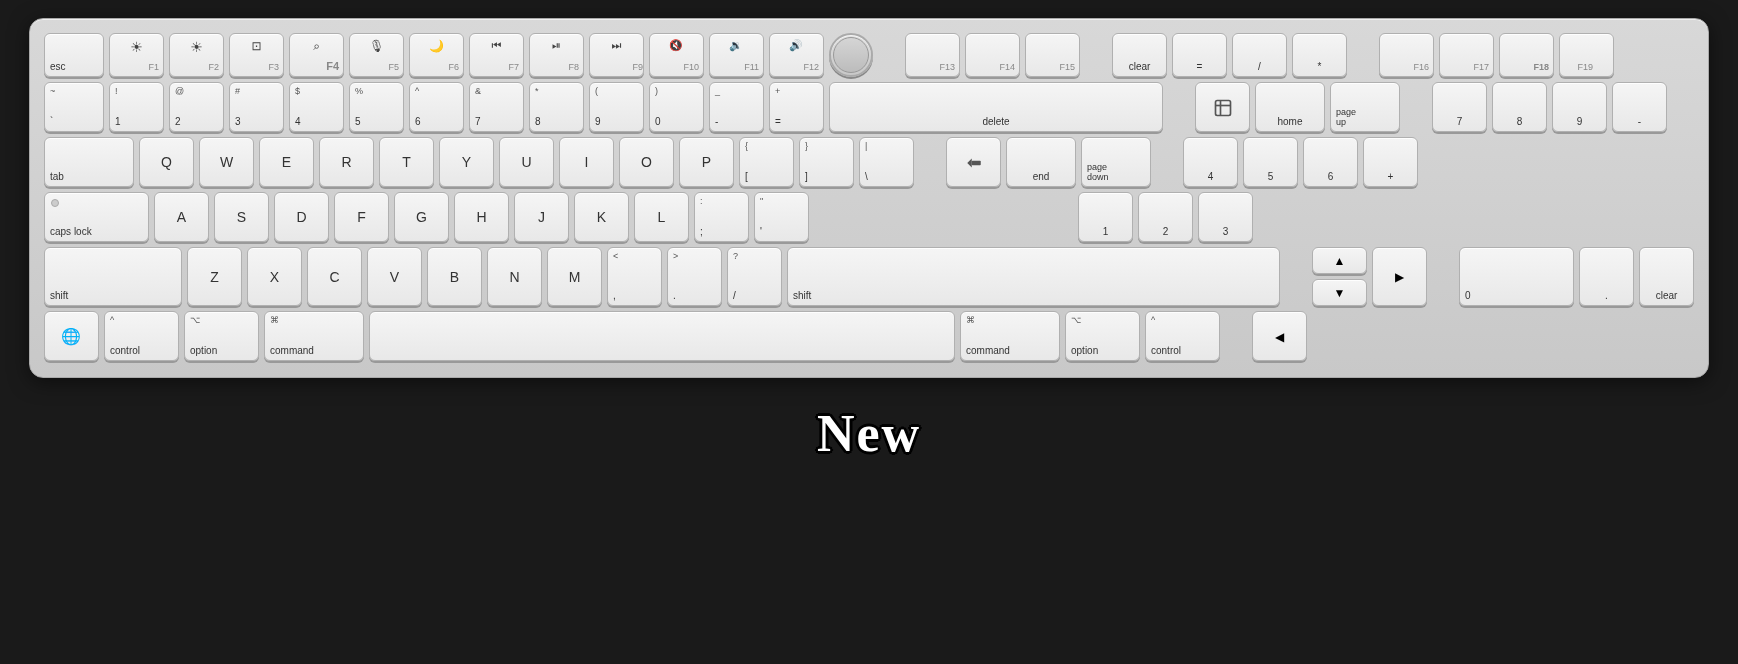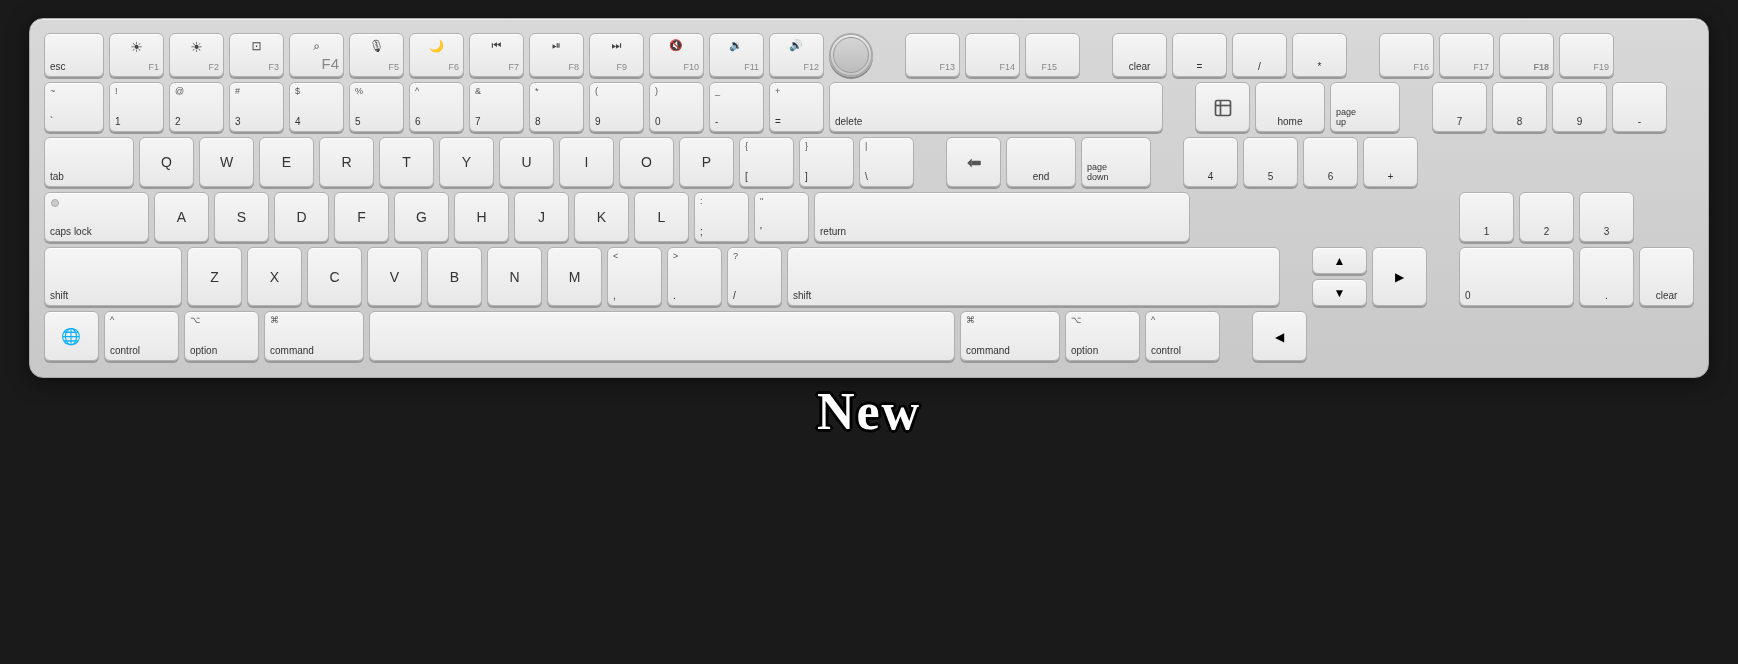--- a/index.html
+++ b/index.html
@@ -78,21 +78,21 @@
     
     .section-gap { width: 22px; flex-shrink: 0; }
 
     
     .key-fn {
       min-height: 42px;
     }
 
     
     .title-area {
-      margin-top: 4px;
+      margin-top: 26px;
       text-align: center;
     }
 
     .title-text {
       font-size: 52px;
       font-weight: 900;
       color: #fff;
       font-family: Georgia, 'Times New Roman', serif;
       text-shadow: -2px -2px 0 #000, 2px -2px 0 #000, -2px 2px 0 #000, 2px 2px 0 #000,
                    -3px 0 0 #000, 3px 0 0 #000, 0 -3px 0 #000, 0 3px 0 #000;
@@ -145,21 +145,21 @@
         <span class="key-label" style="position:absolute;bottom:3px;right:4px;font-size:9px;color:#888;">F2</span>
       </div>
 
       <div class="key key-fn w-55" style="align-items:center;justify-content:flex-start;padding-top:5px;">
         <span style="font-size:12px;color:#444;">⊡</span>
         <span class="key-label" style="position:absolute;bottom:3px;right:4px;font-size:9px;color:#888;">F3</span>
       </div>
 
       <div class="key key-fn w-55" style="align-items:center;justify-content:flex-start;padding-top:5px;">
         <span style="font-size:12px;color:#444;">⌕</span>
-        <span class="key-label" style="position:absolute;bottom:3px;right:4px;font-size:15px;color:#888;">F4</span>
+        <span class="key-label" style="position:absolute;bottom:3px;right:4px;font-size:11px;color:#888;font-weight:bold;">F4</span>
       </div>
 
       <div class="key key-fn w-55" style="align-items:center;justify-content:flex-start;padding-top:5px;">
         <span style="font-size:12px;color:#444;">🎙</span>
         <span class="key-label" style="position:absolute;bottom:3px;right:4px;font-size:9px;color:#888;">F5</span>
       </div>
 
       <div class="key key-fn w-55" style="align-items:center;justify-content:flex-start;padding-top:5px;">
         <span style="font-size:12px;color:#444;">🌙</span>
         <span class="key-label" style="position:absolute;bottom:3px;right:4px;font-size:9px;color:#888;">F6</span>
@@ -170,21 +170,21 @@
         <span class="key-label" style="position:absolute;bottom:3px;right:4px;font-size:9px;color:#888;">F7</span>
       </div>
 
       <div class="key key-fn w-55" style="align-items:center;justify-content:flex-start;padding-top:5px;">
         <span style="font-size:11px;color:#444;">⏯</span>
         <span class="key-label" style="position:absolute;bottom:3px;right:4px;font-size:9px;color:#888;">F8</span>
       </div>
 
       <div class="key key-fn w-55" style="align-items:center;justify-content:flex-start;padding-top:5px;">
         <span style="font-size:11px;color:#444;">⏭</span>
-        <span class="key-label" style="position:absolute;bottom:3px;right:16px;font-size:9px;color:#888;">F9</span>
+        <span class="key-label" style="position:absolute;bottom:3px;right:0;font-size:9px;color:#888;">F9</span>
       </div>
 
       <div class="key key-fn w-55" style="align-items:center;justify-content:flex-start;padding-top:5px;">
         <span style="font-size:11px;color:#444;">🔇</span>
         <span class="key-label" style="position:absolute;bottom:3px;right:4px;font-size:9px;color:#888;">F10</span>
       </div>
 
       <div class="key key-fn w-55" style="align-items:center;justify-content:flex-start;padding-top:5px;">
         <span style="font-size:11px;color:#444;">🔉</span>
         <span class="key-label" style="position:absolute;bottom:3px;right:4px;font-size:9px;color:#888;">F11</span>
@@ -203,21 +203,21 @@
 
       <div class="key key-fn w-55">
         <span class="key-label" style="position:absolute;bottom:3px;right:4px;font-size:9px;color:#888;">F13</span>
       </div>
 
       <div class="key key-fn w-55">
         <span class="key-label" style="position:absolute;bottom:3px;right:4px;font-size:9px;color:#888;">F14</span>
       </div>
 
       <div class="key key-fn w-55">
-        <span class="key-label" style="position:absolute;bottom:3px;right:22px;font-size:9px;color:#888;">F15</span>
+        <span class="key-label" style="position:absolute;bottom:3px;right:4px;font-size:9px;color:#888;">F15</span>
       </div>
 
       <div class="section-gap"></div>
 
       <div class="key key-fn w-55" style="align-items:center;justify-content:flex-end;">
         <span class="key-label">clear</span>
       </div>
 
       <div class="key key-fn w-55" style="align-items:center;justify-content:flex-end;">
         <span class="key-label">=</span>
@@ -239,21 +239,21 @@
 
       <div class="key key-fn w-55">
         <span class="key-label" style="position:absolute;bottom:3px;right:4px;font-size:9px;color:#888;">F17</span>
       </div>
 
       <div class="key key-fn w-55">
         <span class="key-label" style="position:absolute;bottom:3px;right:4px;font-size:9px;color:#888;font-weight:bold;">F18</span>
       </div>
 
       <div class="key key-fn w-55">
-        <span class="key-label" style="position:absolute;bottom:3px;right:4px;font-size:9px;color:#888;text-align:right;">F19</span>
+        <span class="key-label" style="position:absolute;bottom:3px;right:20px;font-size:9px;color:#888;text-align:right;">F19</span>
       </div>
     </div>
 
     <div class="key-row">
 
       <div class="key w-60">
         <span class="key-label-top">~</span>
         <span class="key-label">`</span>
       </div>
 
@@ -310,21 +310,21 @@
       <div class="key w-55">
         <span class="key-label-top">_</span>
         <span class="key-label">-</span>
       </div>
 
       <div class="key w-55">
         <span class="key-label-top">+</span>
         <span class="key-label">=</span>
       </div>
 
-      <div class="key" style="flex:1;min-width:100px;">
+      <div class="key" style="flex:1;min-width:100px;align-items:center;">
         <span class="key-label">delete</span>
       </div>
 
       <div class="section-gap"></div>
 
       <div class="key w-55" style="align-items:center;justify-content:center;">
         <svg width="20" height="20" viewBox="0 0 24 24" fill="none" stroke="#555" stroke-width="2">
           <rect x="3" y="3" width="18" height="18" rx="2"></rect>
             <line x1="9" y1="3" x2="9" y2="21"></line>
             <line x1="3" y1="9" x2="21" y2="9"></line>
@@ -504,23 +504,20 @@
       <div class="key w-55">
         <span class="key-label-top">:</span>
         <span class="key-label">;</span>
       </div>
 
       <div class="key w-55">
         <span class="key-label-top">"</span>
         <span class="key-label">'</span>
       </div>
 
-      <div class="key" style="flex:1;min-width:115px;">
-        <span class="key-label">return</span>
-      </div>
 
       <div class="section-gap"></div>
 
       <div style="width:55px;"></div>
       <div style="width:70px;"></div>
       <div style="width:70px;"></div>
 
       <div class="section-gap"></div>
 
       <div class="key w-55" style="align-items:center;justify-content:flex-end;">

